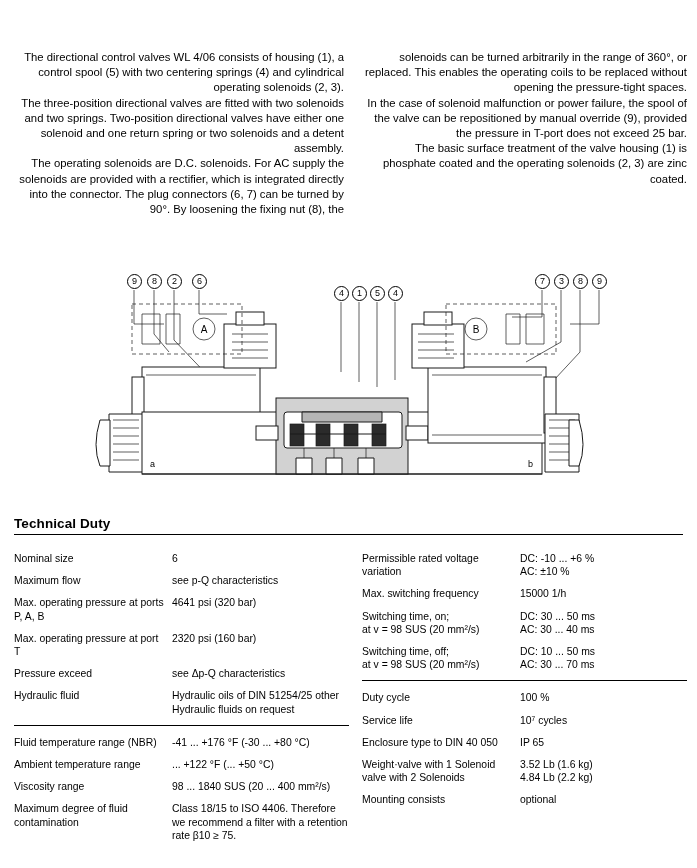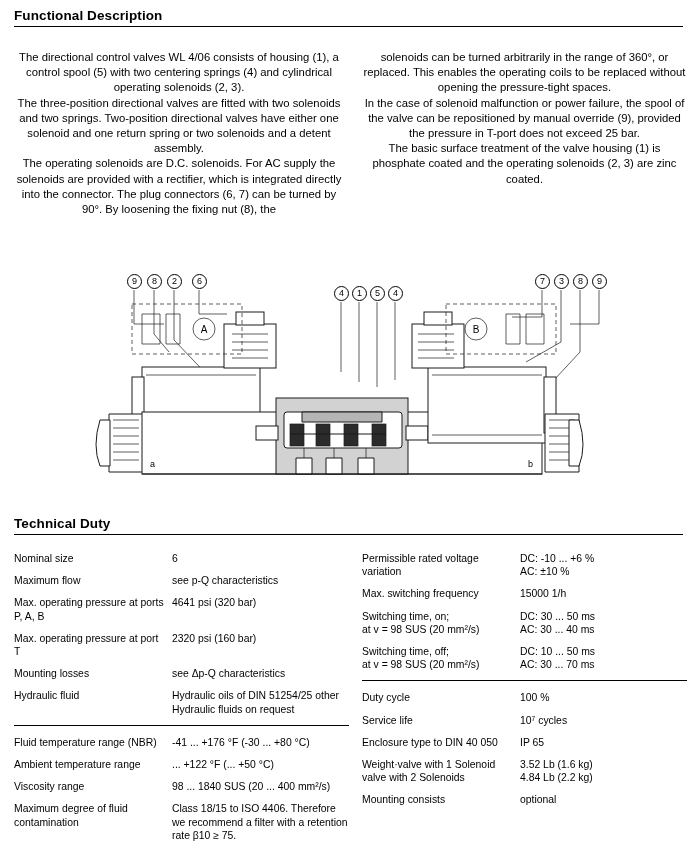--- a/index.html
+++ b/index.html
@@ -36,21 +36,21 @@
     width: 669px;
   }
   #head-functional { top: 8px; }
   #head-technical { top: 516px; }
 
   
   .col {
     position: absolute;
     font-size: 11.3px;
     line-height: 15.2px;
-    text-align: center;
+    text-align: right;
   }
   #col-left  { left: 14px; top: 50px; width: 330px; }
   #col-right { left: 362px; top: 50px; width: 325px; }
   .col p { margin: 0 0 0 0; }
   .col p + p { margin-top: 0px; }
 
   
   #diagram {
     position: absolute;
     left: 14px;
@@ -99,24 +99,20 @@
     font-size: 0;
     line-height: 0;
     margin-bottom: 5px;
   }
 </style>
 </head>
 <body>
 
 <div class="page">
 
-  <div class="section-head" id="head-functional">
-    <div>Functional Description</div>
-    <div class="rule"></div>
-  </div>
 
   <div class="col" id="col-left">
     <p>The directional control valves WL 4/06 consists of housing (1), a control spool (5) with two centering springs (4) and cylindrical operating solenoids (2, 3).</p>
     <p>The three-position directional valves are fitted with two solenoids and two springs. Two-position directional valves have either one solenoid and one return spring or two solenoids and a detent assembly.</p>
     <p>The operating solenoids are D.C. solenoids. For AC supply the solenoids are provided with a rectifier, which is integrated directly into the connector. The plug connectors (6, 7) can be turned by 90°. By loosening the fixing nut (8), the</p>
   </div>
   <div class="col" id="col-right">
     <p>solenoids can be turned arbitrarily in the range of 360°, or replaced. This enables the operating coils to be replaced without opening the pressure-tight spaces.</p>
     <p>In the case of solenoid malfunction or power failure, the spool of the valve can be repositioned by manual override (9), provided the pressure in T-port does not exceed 25 bar.</p>
     <p>The basic surface treatment of the valve housing (1) is phosphate coated and the operating solenoids (2, 3) are zinc coated.</p>
@@ -249,21 +245,21 @@
           </tr>
           <tr>
             <td class="label" style="white-space: pre-line;">Max. operating pressure at ports P, A, B</td>
             <td class="value" style="white-space: pre-line;">4641 psi (320 bar)</td>
           </tr>
           <tr>
             <td class="label" style="white-space: pre-line;">Max. operating pressure at port T</td>
             <td class="value" style="white-space: pre-line;">2320 psi (160 bar)</td>
           </tr>
           <tr>
-            <td class="label" style="white-space: pre-line;">Mounting losses</td>
+            <td class="label" style="white-space: pre-line;">Pressure exceed</td>
             <td class="value" style="white-space: pre-line;">see Δp-Q characteristics</td>
           </tr>
           <tr>
             <td class="label" style="white-space: pre-line;">Hydraulic fluid</td>
             <td class="value" style="white-space: pre-line;">Hydraulic oils of DIN 51254/25 other Hydraulic fluids on request</td>
           </tr>
           <tr class="hr-row">
             <td colspan="2">
               <div class="hr-line"></div>
             </td>

